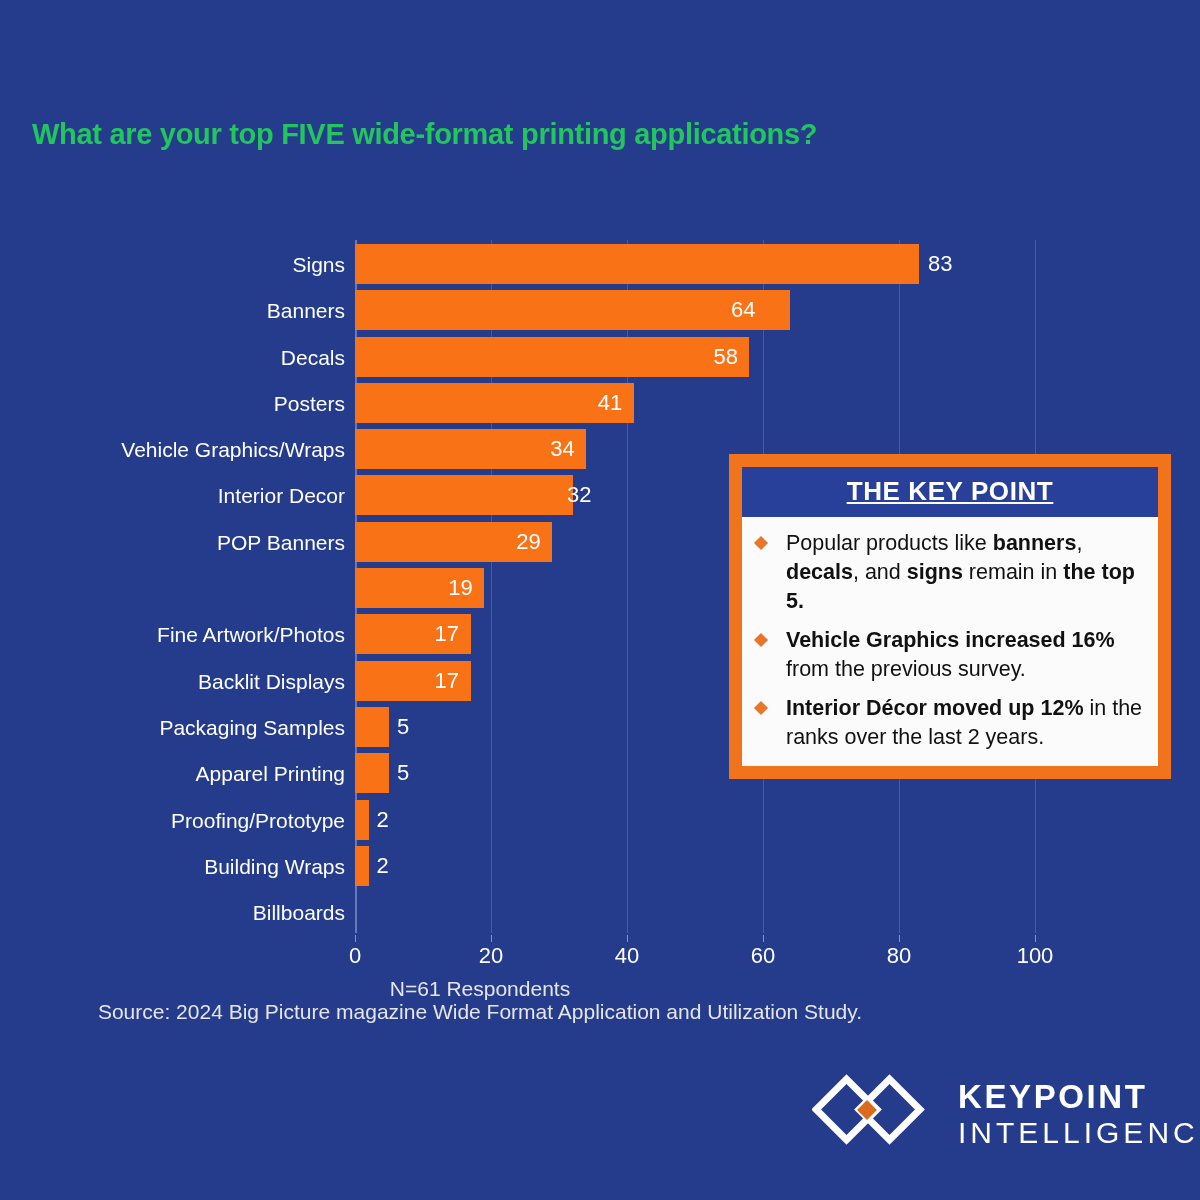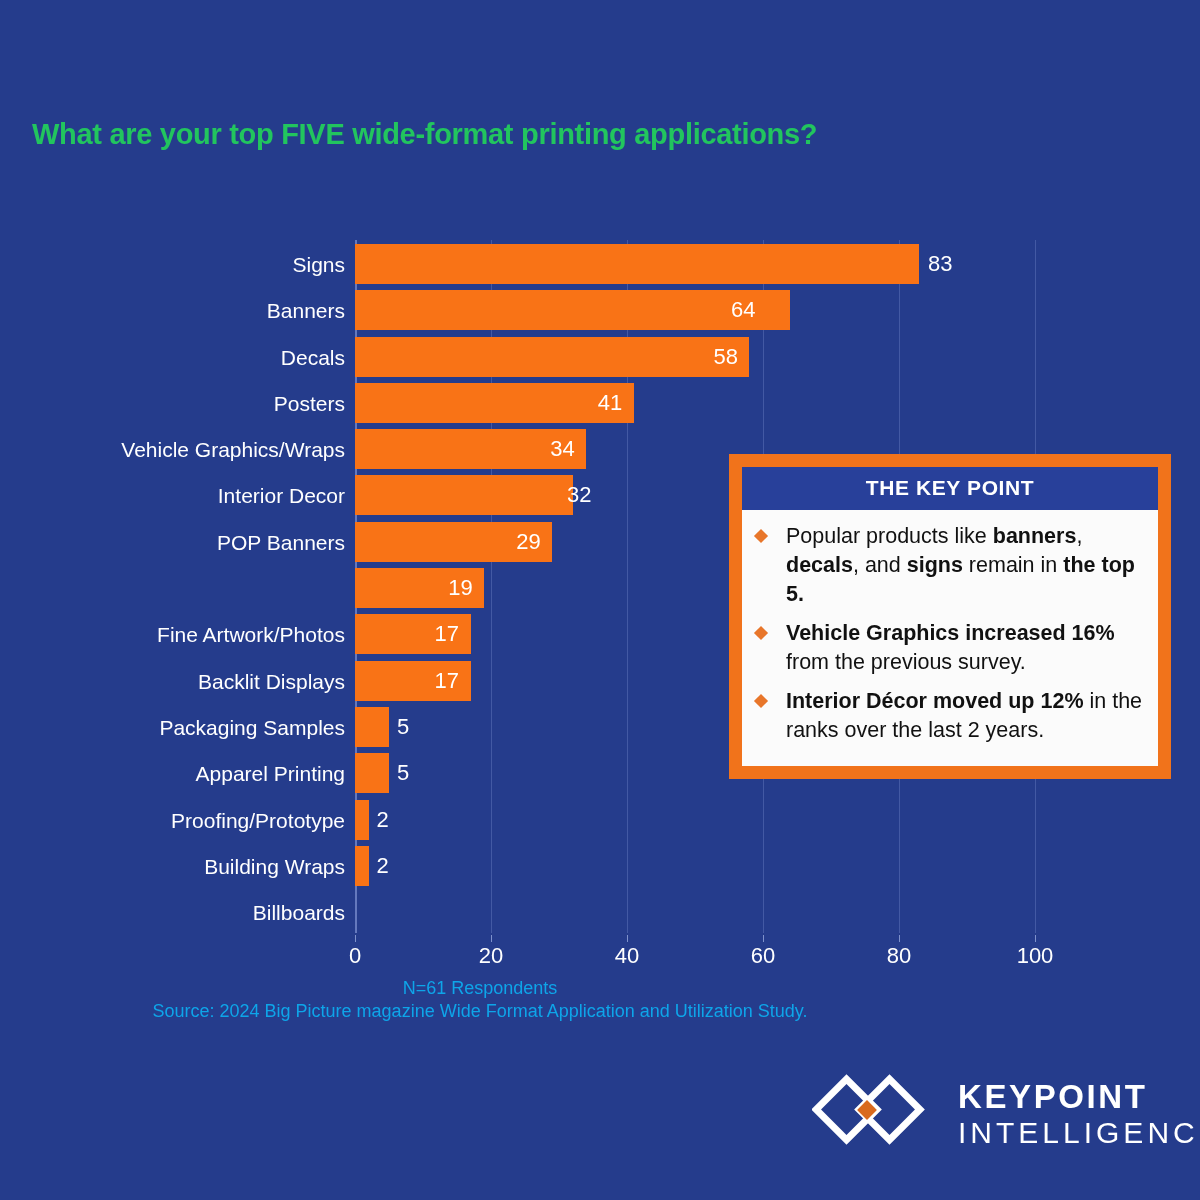--- a/index.html
+++ b/index.html
@@ -84,47 +84,48 @@
     transform:translateX(-50%);
     white-space:nowrap;
   }
 
   
   #footnote {
     position:absolute;
     left:0; top:977px;
     width:960px;
     text-align:center;
-    font-size:18px;
+    font-size:21px;
     line-height:23px;
-    color:#0ea5e9;
+    color:#e5e5e5;
   }
   #footnote .line2 { display:block; }
 
   
   #keypoint {
     position:absolute;
     left:729px; top:454px;
     width:442px; height:325px;
     background:#F1731B;
     padding:13px;
   }
   #keypoint-inner {
     width:100%; height:100%;
     background:#FBFBFB;
     display:flex; flex-direction:column;
   }
   #keypoint-header {
     background:#28409A;
     color:#ffffff;
-    font-size:21px;
+    font-size:26px;
     font-weight:bold;
     letter-spacing:0.6px;
     text-align:center;
     padding:9px 0 10px 0;
+    text-decoration:underline;
   }
   #keypoint-body {
     flex:1;
     padding:12px 14px 6px 12px;
     color:#101010;
   }
   .kp-bullet {
     display:flex;
     align-items:flex-start;
     margin-bottom:10px;

